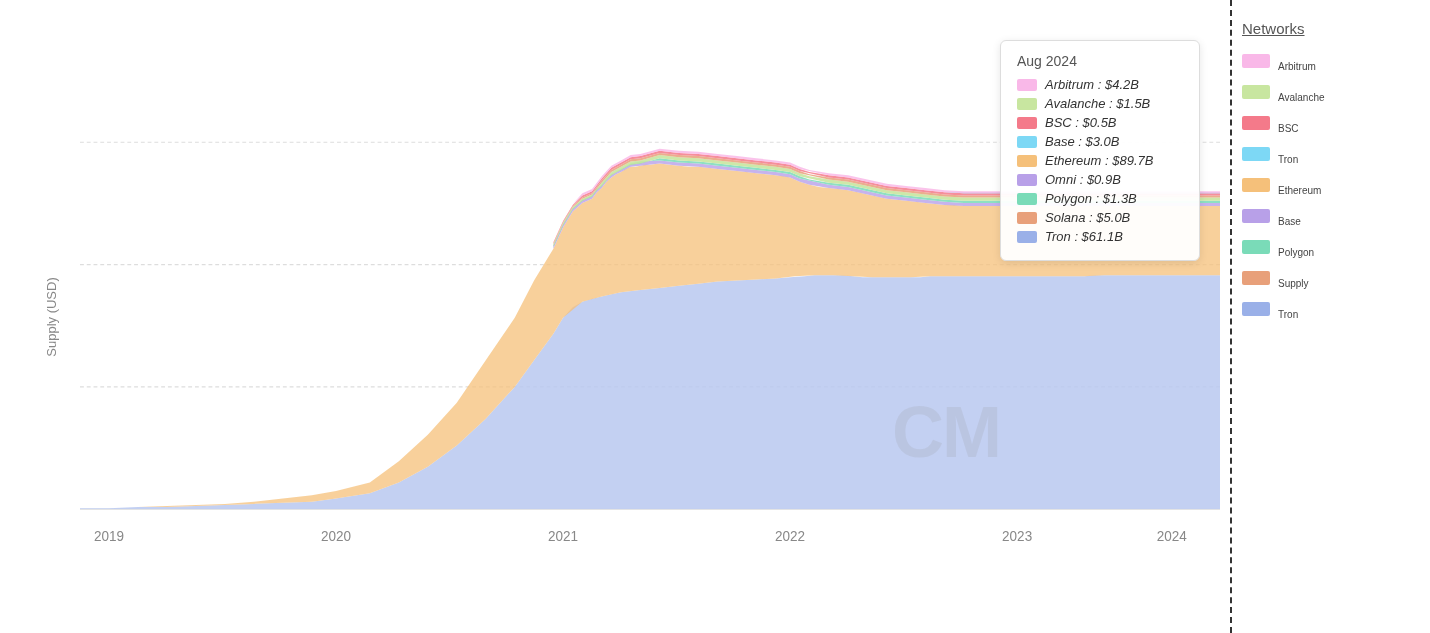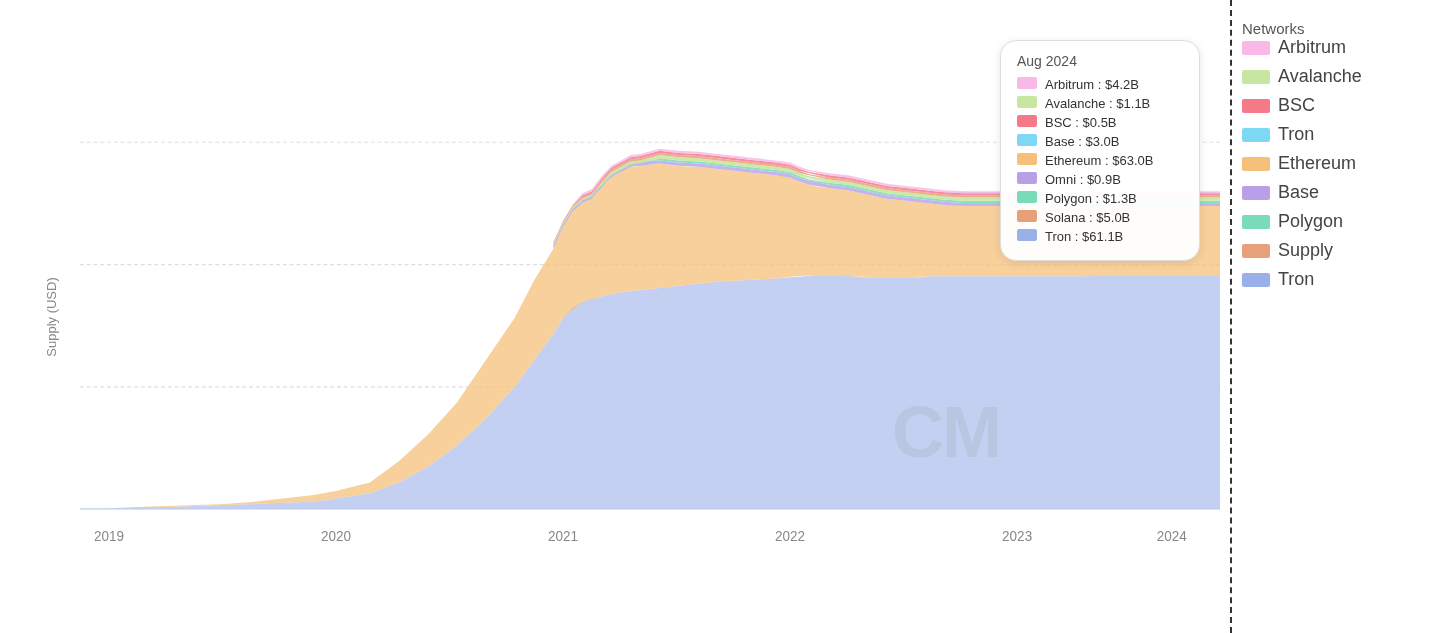--- a/index.html
+++ b/index.html
@@ -42,61 +42,65 @@
     .legend-panel {
       width: 200px;
       padding: 20px 15px 20px 10px;
       border-left: 2px dashed #333;
       display: flex;
       flex-direction: column;
     }
     .legend-title {
       font-size: 15px;
       color: #555;
+      margin-bottom: 12px;
       font-weight: 400;
+      text-decoration: underline;
     }
     .legend-item {
       display: flex;
       align-items: center;
       margin-bottom: 8px;
     }
     .legend-swatch {
       width: 28px;
       height: 14px;
       border-radius: 2px;
       margin-right: 8px;
       flex-shrink: 0;
     }
     .legend-label {
-      font-size: 18px;
+      font-size: 10px;
       color: #444;
+      margin-top: 12px;
     }
     .tooltip-box {
       position: absolute;
       background: rgba(255,255,255,0.95);
       border: 1px solid #ddd;
-      border-radius: 16px;
+      border-radius: 6px;
       padding: 12px 16px;
       font-size: 13px;
       color: #333;
       box-shadow: 0 2px 8px rgba(0,0,0,0.1);
       z-index: 10;
       top: 20px;
       right: 20px;
       min-width: 200px;
     }
     .tooltip-title {
       font-size: 14px;
       color: #555;
       margin-bottom: 8px;
     }
     .tooltip-row {
       display: flex;
-      align-items: flex-start;
+      align-items: center;
       margin-bottom: 4px;
+      font-style: italic;
     }
     .tooltip-swatch {
       width: 20px;
       height: 12px;
       border-radius: 2px;
       margin-right: 8px;
       flex-shrink: 0;
     }
     .watermark {
       position: absolute;
@@ -371,33 +375,33 @@
       
       <div class="tooltip-box">
         <div class="tooltip-title">Aug 2024</div>
         <div id="tooltip-rows">
             <div class="tooltip-row">
               <div class="tooltip-swatch" style="background: rgb(249, 184, 232);"></div>
               <span>Arbitrum : $4.2B</span>
             </div>
             <div class="tooltip-row">
               <div class="tooltip-swatch" style="background: rgb(200, 230, 160);"></div>
-              <span>Avalanche : $1.1B</span>
+              <span>Avalanche : $1.5B</span>
             </div>
             <div class="tooltip-row">
               <div class="tooltip-swatch" style="background: rgb(244, 122, 138);"></div>
               <span>BSC : $0.5B</span>
             </div>
             <div class="tooltip-row">
               <div class="tooltip-swatch" style="background: rgb(125, 216, 245);"></div>
               <span>Base : $3.0B</span>
             </div>
             <div class="tooltip-row">
               <div class="tooltip-swatch" style="background: rgb(245, 192, 122);"></div>
-              <span>Ethereum : $63.0B</span>
+              <span>Ethereum : $89.7B</span>
             </div>
             <div class="tooltip-row">
               <div class="tooltip-swatch" style="background: rgb(184, 160, 232);"></div>
               <span>Omni : $0.9B</span>
             </div>
             <div class="tooltip-row">
               <div class="tooltip-swatch" style="background: rgb(122, 219, 184);"></div>
               <span>Polygon : $1.3B</span>
             </div>
             <div class="tooltip-row">

